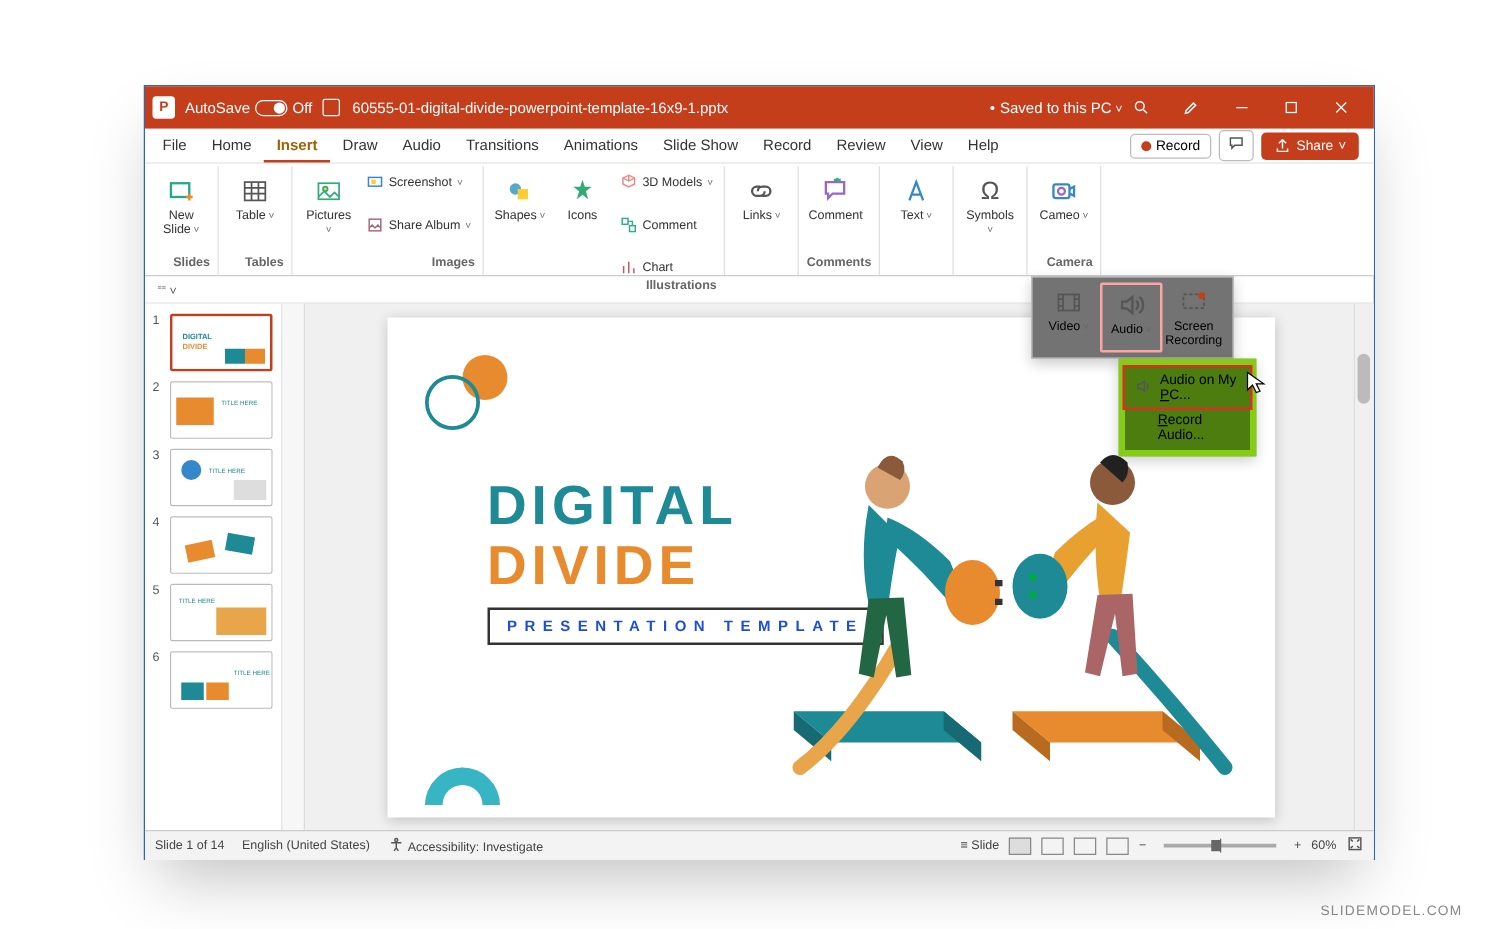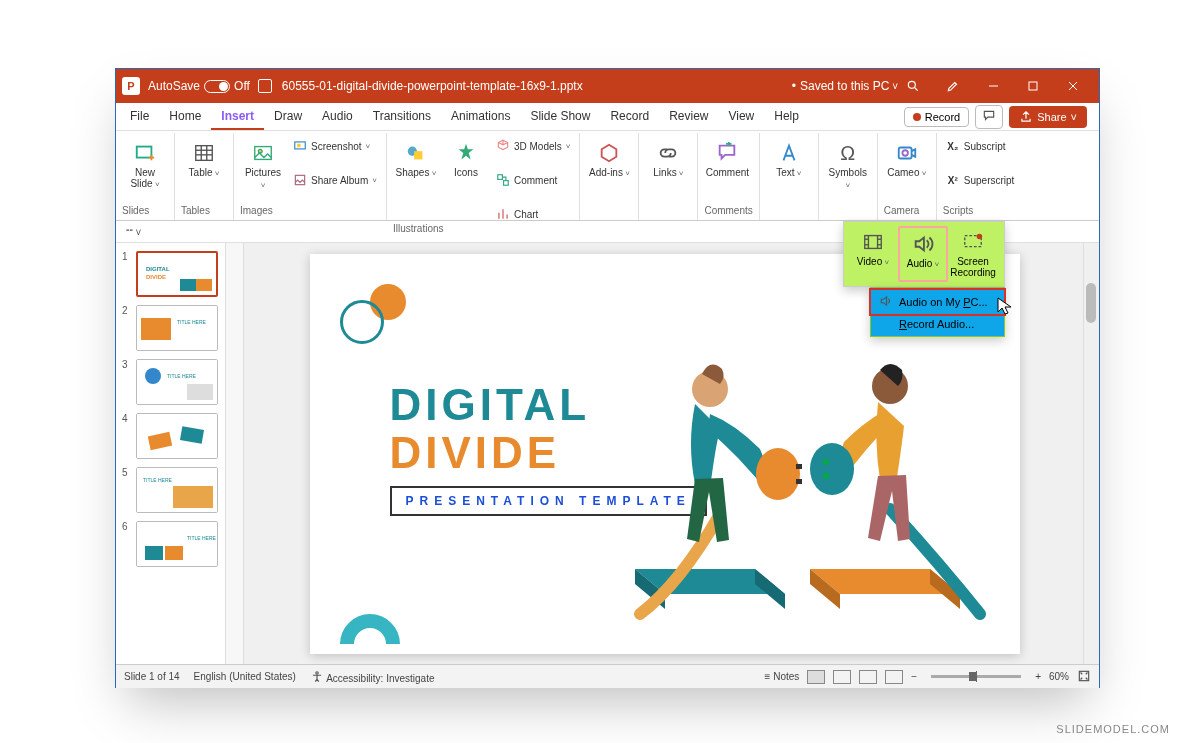--- a/index.html
+++ b/index.html
@@ -29,35 +29,35 @@
 .search-btn { width: 30px; margin-right: 10px; }
 .pen-btn { width: 30px; margin-right: 5px; }
 
 
 .menubar {
   height: 28px; background: #fff; border-bottom: 1px solid #e0e0e0;
   display: flex; align-items: center; font-size: 12px; padding: 0 4px;
 }
 .menu-left { display: flex; align-items: flex-start; flex:1; }
 .menu-item { padding: 5px 10px; cursor: pointer; color: #333; }
-.menu-item.active { color: #8b5cf6; border-bottom: 2px solid #c43e1c; font-weight: 600; }
+.menu-item.active { color: #a16207; border-bottom: 2px solid #c43e1c; font-weight: 600; }
 .menu-right { display: flex; align-items: center; gap: 6px; padding-right: 8px; }
 .record-btn { border: 1px solid #bbb; border-radius: 4px; padding: 3px 8px; font-size: 11px; display: flex; align-items: center; gap: 4px; }
 .record-dot { width: 8px; height: 8px; background: #c43e1c; border-radius: 50%; }
 .comment-btn { border: 1px solid #bbb; border-radius: 4px; padding: 3px 6px; font-size: 11px; }
 .share-btn { background: #c43e1c; color: #fff; border-radius: 4px; padding: 4px 10px; font-size: 11px; display: flex; align-items: center; gap: 4px; }
 
 
 .ribbon {
   height: 90px; background: #fff; border-bottom: 1px solid #ccc;
   display: flex; padding: 2px 0 0 0; font-size: 10px; color: #333;
 }
 .ribbon-group { border-right: 1px solid #e0e0e0; display: flex; flex-direction: column; padding: 2px 6px; }
 .group-items { display: flex; flex: 1; align-items: flex-start; gap: 4px; padding-top: 2px; }
-.group-label { text-align: left; color: #666; font-size: 10px; padding-bottom: 2px; }
+.group-label { text-align: right; color: #666; font-size: 10px; padding-bottom: 2px; font-weight: bold; }
 .big-btn { display: flex; flex-direction: column; align-items: center; justify-content: flex-start; width: 46px; padding: 4px 2px; cursor: pointer; text-align: center; line-height: 1.1; gap: 2px; }
 .big-btn .lbl { font-size: 10px; }
 .big-btn.highlighted { border: 2px solid #d93025; border-radius: 2px; }
 .icon-box { width: 24px; height: 24px; display: flex; align-items: center; justify-content: center; }
 .small-list { display: flex; flex-direction: column; gap: 16px; justify-content: center; }
 .row-btn { display: flex; align-items: center; gap: 4px; padding: 2px 3px; cursor: pointer; font-size: 10px; white-space: nowrap; }
 .row-icon { width: 14px; height: 14px; display: inline-flex; align-items: center; justify-content: center; }
 .caret::after { content: ' ˅'; font-size: 8px; color: #666; }
 
 
@@ -82,30 +82,30 @@
 .slide-title1 { position: absolute; top: 126px; left: 80px; font-size: 44px; font-weight: 800; letter-spacing: 4px; color: #1d8a95; font-family: Arial, sans-serif; }
 .slide-title2 { position: absolute; top: 174px; left: 80px; font-size: 44px; font-weight: 800; letter-spacing: 4px; color: #e88b2e; font-family: Arial, sans-serif; }
 .slide-sub { position: absolute; top: 232px; left: 80px; border: 2px solid #333; padding: 6px 14px; font-size: 12px; letter-spacing: 6px; color: #1d4ed8; font-weight: 600; }
 .illustration { position: absolute; right: 30px; top: 80px; width: 380px; height: 290px; }
 
 .right-scrollbar { width: 16px; background: #f0f0f0; border-left: 1px solid #ddd; position: relative; }
 .scroll-thumb { position: absolute; top: 40px; left: 2px; width: 10px; height: 40px; background: #bbb; border-radius: 5px; }
 
 
 .media-popup {
-  position: absolute; top: 152px; right: 94px; width: 162px; background: #bef264;
+  position: absolute; top: 152px; right: 112px; width: 162px; background: #737373;
   border: 1px solid #ccc; box-shadow: 0 4px 10px rgba(0,0,0,.2); z-index: 10;
   display: flex; padding: 4px; font-size: 10px;
 }
 .media-popup .big-btn { width: 50px; }
 .media-popup .big-btn.highlighted { border: 2px solid #fca5a5; }
 
 .audio-popup {
-  position: absolute; top: 218px; right: 94px; width: 135px; background: #0ea5e9;
-  border: 1px solid #84cc16; box-shadow: 0 4px 10px rgba(0,0,0,.2); z-index: 11;
+  position: absolute; top: 218px; right: 94px; width: 110px; background: #4d7c0f;
+  border: 5px solid #84cc16; box-shadow: 0 4px 10px rgba(0,0,0,.2); z-index: 11;
   font-size: 11px; padding: 2px 0;
 }
 .audio-popup .popup-item { padding: 4px 8px; cursor: pointer; display: flex; align-items: center; gap: 6px; }
 .audio-popup .popup-item.highlighted { border: 2px solid #d93025; margin: -2px; position: relative; }
 .cursor-arrow { position: absolute; top: 228px; right: 86px; z-index: 20; font-size: 14px; color: #000; }
 
 
 .statusbar {
   height: 24px; background: #f3f3f3; border-top: 1px solid #ccc; display: flex; align-items: center;
   font-size: 10px; color: #444; padding: 0 8px; gap: 14px;
@@ -317,33 +317,20 @@
                   <line x1="19" y1="20" x2="19" y2="13"></line>
                 </svg>
               </span>
               <span>Chart</span>
             </div>
         </div>
       </div>
       <div class="group-label">Illustrations</div>
     </div>
 
-    <div class="ribbon-group">
-      <div class="group-items">
-        <div class="big-btn">
-          <span class="icon-box">
-              <svg class="icon" viewBox="0 0 24 24" fill="none" stroke="#c55" stroke-width="2">
-                <path d="M12 3l8 5v8l-8 5-8-5V8z"></path>
-              </svg>
-            </span>
-          <span class="lbl caret">Add-ins</span>
-        </div>
-      </div>
-      <div class="group-label"></div>
-    </div>
 
     <div class="ribbon-group">
       <div class="group-items">
         <div class="big-btn">
           <span class="icon-box">
               <svg class="icon" viewBox="0 0 24 24" fill="none" stroke="#555" stroke-width="2">
                 <path d="M9 12a4 4 0 014-4h3a4 4 0 010 8h-3M15 12a4 4 0 01-4 4H8a4 4 0 010-8h3"></path>
               </svg>
             </span>
           <span class="lbl caret">Links</span>
@@ -402,35 +389,20 @@
                 <circle cx="10" cy="12" r="3" stroke="#96c"></circle>
                 <path d="M17 10l4-2v8l-4-2"></path>
               </svg>
             </span>
           <span class="lbl caret">Cameo</span>
         </div>
       </div>
       <div class="group-label">Camera</div>
     </div>
 
-    <div class="ribbon-group" style="border-right:none;">
-      <div class="group-items">
-        <div class="small-list">
-          <div class="row-btn">
-              <span class="row-icon" style="font-weight:bold;">X₂</span>
-              <span>Subscript</span>
-            </div>
-          <div class="row-btn">
-              <span class="row-icon" style="font-weight:bold;">X²</span>
-              <span>Superscript</span>
-            </div>
-        </div>
-      </div>
-      <div class="group-label">Scripts</div>
-    </div>
   </div>
 
   <div class="toolbar2">
     <span class="toolbar2-caret">⁼⁼ ˅</span>
   </div>
 
   <div class="main">
     <div class="thumb-col" id="thumb-col">
         <div class="thumb-row">
           <div class="thumb-num">1</div>
@@ -594,21 +566,21 @@
   <div class="statusbar">
     <div class="status-left">
       <span>Slide 1 of 14</span>
       <span>English (United States)</span>
       <span><svg class="icon-sm" style="vertical-align:-2px" viewBox="0 0 24 24" fill="none" stroke="#555" stroke-width="2">
             <circle cx="12" cy="5" r="2"></circle>
             <path d="M5 9h14M12 9v7M9 20l3-4 3 4"></path>
           </svg> <span>Accessibility: Investigate</span></span>
     </div>
     <div class="status-right">
-      <span>≡ <span>Notes</span></span>
+      <span>≡ <span>Slide</span></span>
       <div class="view-btn" style="background:#ddd;"></div>
       <div class="view-btn"></div>
       <div class="view-btn"></div>
       <div class="view-btn"></div>
       <span>−</span>
       <div class="zoom-slider">
           <div class="zoom-handle"></div>
         </div>
       <span>+</span>
       <span>60%</span>

